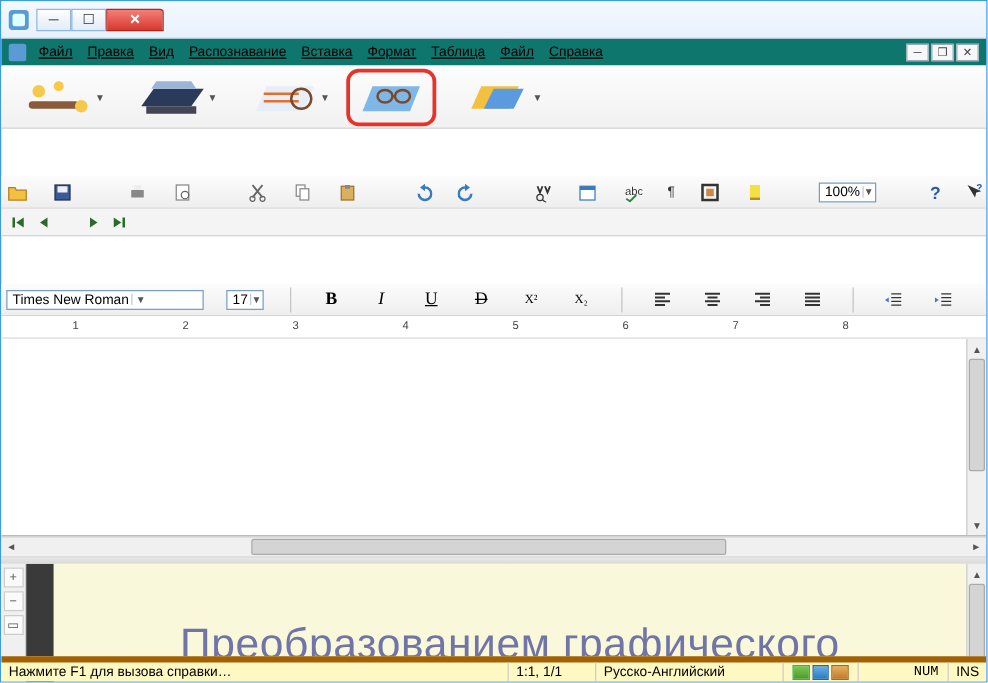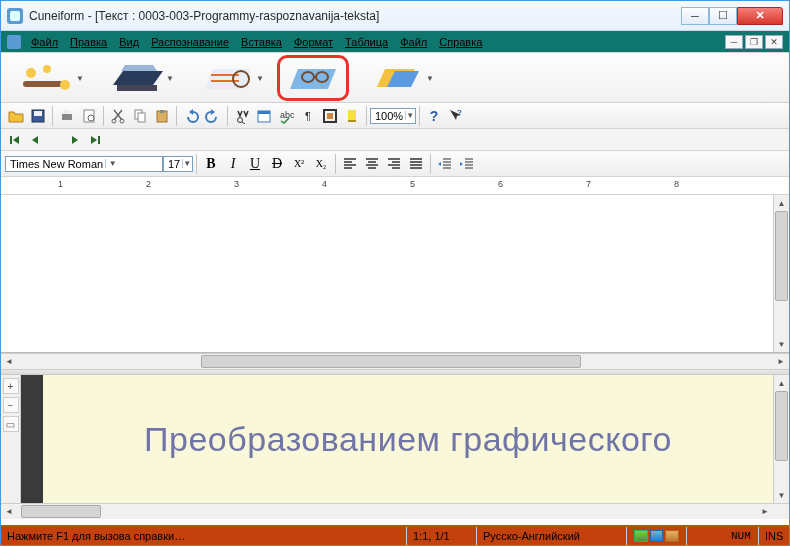--- a/index.html
+++ b/index.html
@@ -24,21 +24,21 @@
   .mdibtn { width: 18px; height: 14px; border: 1px solid #9ab; background: #f7f7f7; display: flex; align-items: center; justify-content: center; font-size: 9px; color: #444; }
 
   
   .bigbar { height: 50px; background: linear-gradient(#fdfdfd,#f1f1f1); border-bottom: 1px solid #d0d0d0; display: flex; align-items: center; padding: 0 6px; gap: 8px; }
   .bigbtn { width: 82px; height: 44px; display: flex; align-items: center; justify-content: center; border: 1px solid transparent; border-radius: 3px; position: relative; }
   .bigbtn svg { width: 62px; height: 38px; }
   .bigbtn .dd { position: absolute; right: 4px; top: 50%; transform: translateY(-50%); font-size: 8px; color: #555; }
   .bigbtn.hl { border: 3px solid #e8322a; border-radius: 10px; width: 72px; height: 46px; }
 
   
-  .toolbar { height: 26px; background: linear-gradient(#fcfcfc,#eee); border-bottom: 1px solid #d4d4d4; display: flex; align-items: center; padding: 0 4px; gap: 0; }
+  .toolbar { height: 26px; background: linear-gradient(#fcfcfc,#eee); border-bottom: 1px solid #d4d4d4; display: flex; align-items: center; padding: 0 4px; gap: 18px; margin-top: 38px; }
   .tbtn { width: 22px; height: 22px; display: flex; align-items: center; justify-content: center; border: 1px solid transparent; color: #333; position: relative; }
   .tbtn svg { width: 16px; height: 16px; }
   .sep { width: 1px; height: 20px; background: #c4c4c4; margin: 0 3px; }
   .combo { height: 16px; border: 1px solid #7a9ebd; background: #fff; display: flex; align-items: center; font-size: 11px; padding: 0 2px 0 4px; }
   .combo .dd { width: 14px; text-align: center; font-size: 8px; color: #555; margin-left: 2px; border-left: 1px solid #bcd; }
   .fontname { width: 158px; }
   .fontsize { width: 30px; }
   .zoom { width: 46px; }
 
   .navbar { height: 22px; background: #f4f4f4; border-bottom: 1px solid #d4d4d4; display: flex; align-items: center; padding: 0 6px; gap: 4px; }
@@ -76,35 +76,34 @@
   .imgwrap .dark { position: absolute; left: 20px; top: 0; width: 22px; height: 100%; background: #3a3a3a; }
   .imgwrap .canvas { position: absolute; left: 42px; right: 16px; top: 0; bottom: 0; background: #f9f8db; display: flex; align-items: center; justify-content: center; }
   .imgwrap .imgtext { font-family: Liberation Sans, sans-serif; font-size: 34px; color: #7074a6; letter-spacing: 0.5px; white-space: nowrap; }
   .imgwrap .scroll-v { right: 0; }
   .imgwrap .scroll-v .thumb { top: 16px; height: 70px; }
   .scroll-h2 { height: 16px; background: #f0f0f0; border-top: 1px solid #ccc; position: relative; }
   .scroll-h2 .thumb { position: absolute; top: 1px; bottom: 1px; left: 20px; width: 80px; background: #d4d4d4; border: 1px solid #aaa; border-radius: 2px; }
   .scroll-h2 .arrow { position: absolute; top: 0; bottom: 0; width: 16px; display: flex; align-items: center; justify-content: center; font-size: 8px; color: #555; }
 
   
-  .statusbar { position: absolute; left: 0; right: 0; bottom: 0; height: 20px; background: #c2410c; border-top: 2px solid #a16207; display: flex; align-items: center; font-size: 11px; }
+  .statusbar { position: absolute; left: 0; right: 0; bottom: 0; height: 20px; background: #fef9c3; border-top: 5px solid #a16207; display: flex; align-items: center; font-size: 11px; }
   .statusbar .cell { border-right: 1px solid #ccc; padding: 0 6px; height: 100%; display: flex; align-items: center; }
   .statusbar .st-hint { flex: 1; }
   .statusbar .icons span { display: inline-block; width: 14px; height: 12px; margin: 0 1px; }
   .ic1 { background: linear-gradient(#7ec850,#4a9a2a); border: 1px solid #3a7; }
   .ic2 { background: linear-gradient(#6bb0e8,#2a7ac0); border: 1px solid #26a; }
   .ic3 { background: linear-gradient(#e8b060,#c07a2a); border: 1px solid #a62; }
 
 </style>
 </head>
 <body>
 
 <div class="titlebar">
   <div class="appicon"></div>
-  <div class="title">Cuneiform - [Текст : 0003-003-Programmy-raspoznavanija-teksta]</div>
   <div class="winbtns">
     <div class="winbtn">─</div>
     <div class="winbtn">☐</div>
     <div class="winbtn close">✕</div>
   </div>
 </div>
 
 <div class="menubar">
   <div class="mdiicon"></div>
   <div class="menuitem"><u>Файл</u></div>

